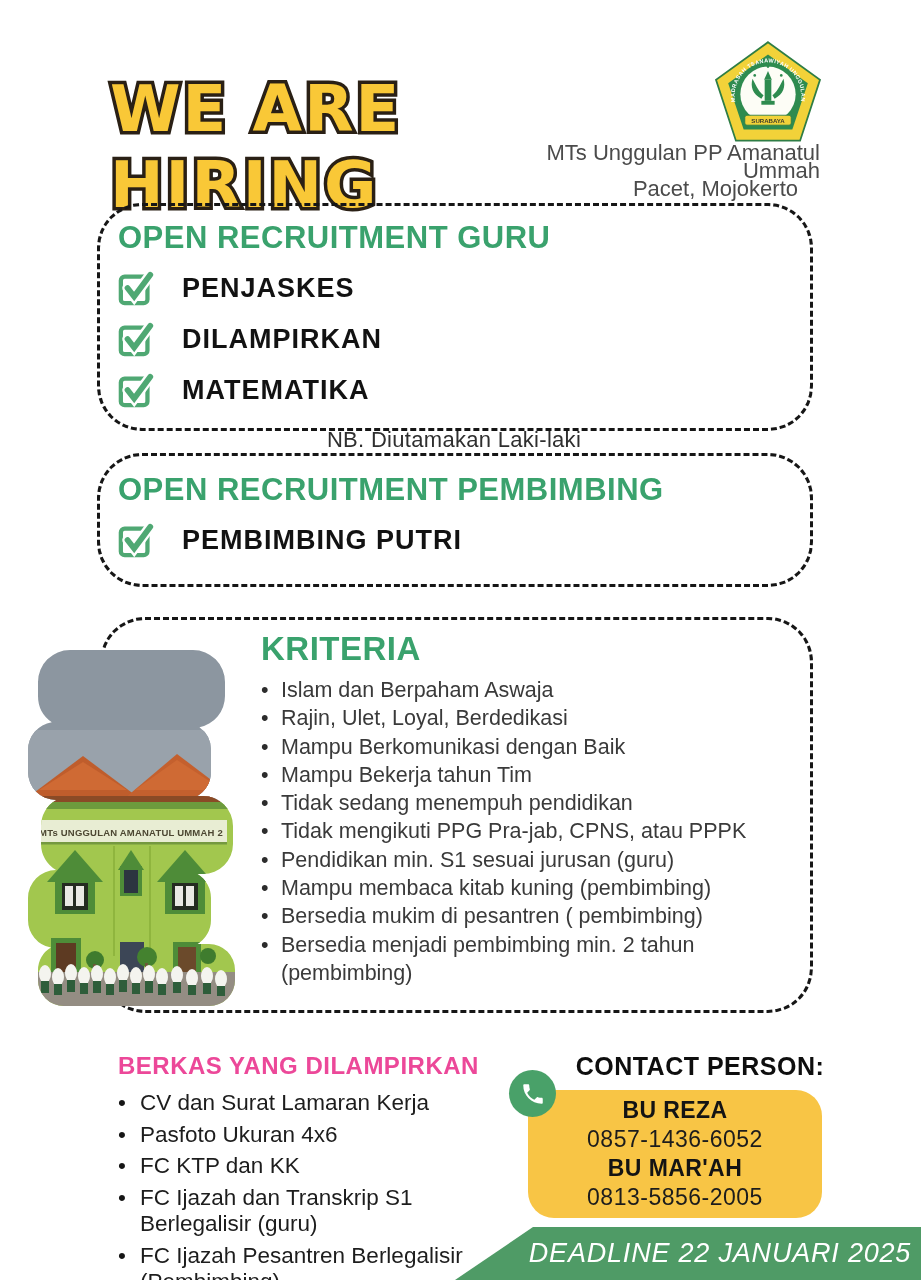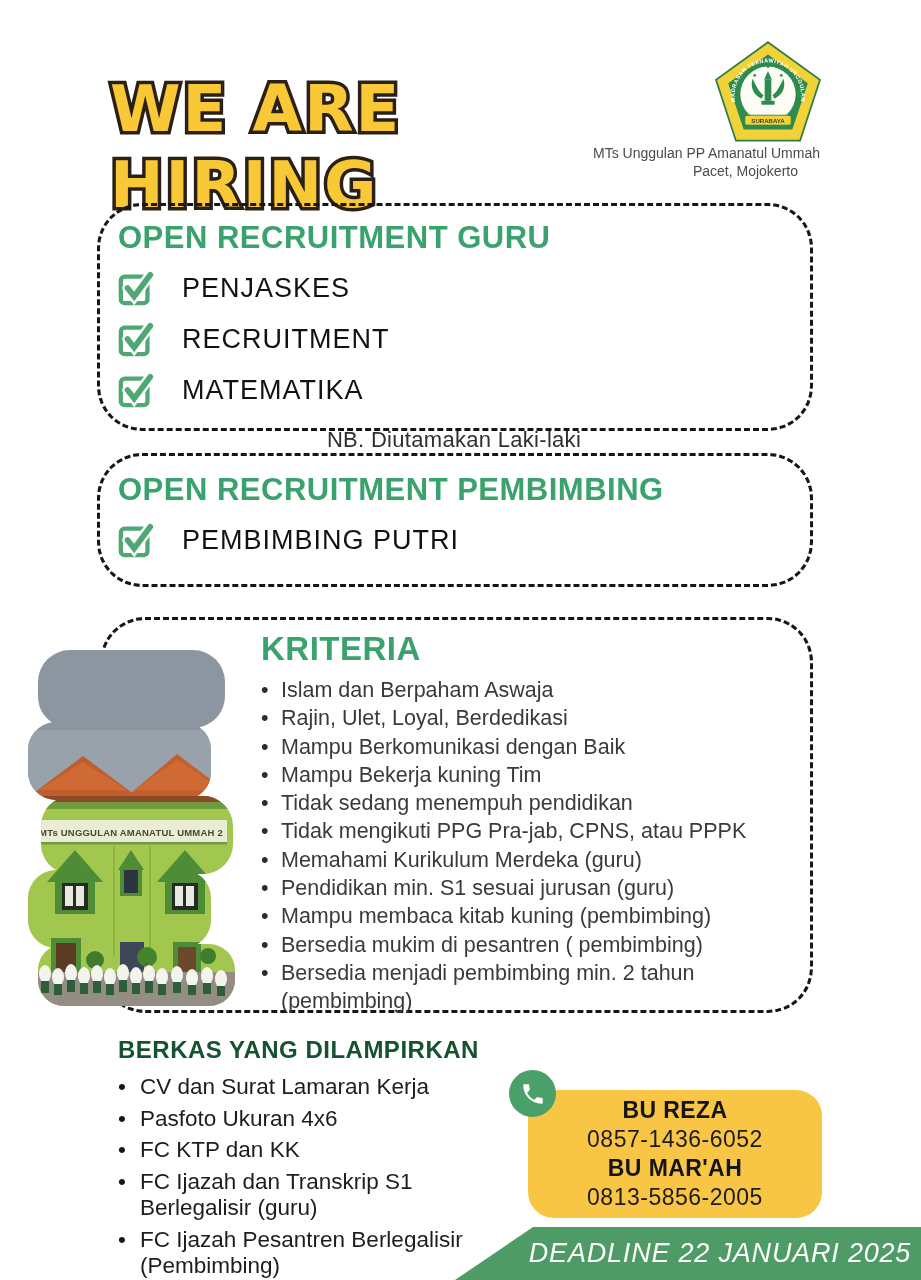--- a/index.html
+++ b/index.html
@@ -12,44 +12,44 @@
   .hiring{position:absolute;left:110px;top:30px;width:400px;
     font-family:"DejaVu Sans", sans-serif;font-weight:bold;
     font-size:64px;line-height:76px;letter-spacing:2px;margin-top:41px;}
   .hiring .line{position:relative;height:76px;}
   .hiring .stroke{position:absolute;left:0;top:0;color:#f9c837;
     -webkit-text-stroke:7px #2a2015;}
   .hiring .fillt{position:absolute;left:0;top:0;color:#f9c837;}
   
   .logo{position:absolute;left:712px;top:40px;width:112px;height:104px;}
   .org{position:absolute;left:540px;top:144px;width:280px;text-align:right;
-    font-size:14px;line-height:18px;color:#4b4b4b;}
+    font-size:22px;line-height:18px;color:#4b4b4b;}
   .org .l2{padding-right:22px;}
   
   .dbox{position:absolute;border:3px dashed #161616;border-radius:45px;box-sizing:border-box;}
   .box1{left:97px;top:203px;width:716px;height:228px;padding:14px 20px 0 18px;}
   .box2{left:97px;top:453px;width:716px;height:134px;padding:16px 20px 0 18px;}
   .box3{left:100px;top:617px;width:713px;height:396px;padding:10px 14px 0 158px;}
   .gtitle{color:#3aa26d;font-weight:bold;font-size:31px;letter-spacing:0.5px;
     font-family:"Liberation Sans", sans-serif;}
   .check-row{display:flex;align-items:center;margin-top:13px;}
   .check-row .cbx{width:38px;height:38px;flex:0 0 38px;}
-  .check-row .lbl{margin-left:26px;font-size:27px;font-weight:normal;
+  .check-row .lbl{margin-left:26px;font-size:27px;font-weight:bold;
     letter-spacing:1px;color:#121212;}
   .nb{margin-top:18px;text-align:center;font-size:22px;color:#2f2f2f;letter-spacing:0.3px;}
   
   .ktitle{color:#3aa26d;font-weight:bold;font-size:33px;letter-spacing:0.5px;}
   .klist{margin:8px 0 0 0;padding:0;list-style:none;width:528px;}
   .klist li{position:relative;padding-left:20px;font-size:21.5px;line-height:28.3px;color:#3a3a3a;}
   .klist li::before{content:"•";position:absolute;left:0;top:0;color:#2c2c2c;}
   
   .photo{position:absolute;left:25px;top:650px;width:212px;height:356px;z-index:3;}
   
   .berkas{position:absolute;left:118px;top:1036px;width:408px;}
-  .btitle{color:#14532d;font-weight:bold;font-size:24px;letter-spacing:0.5px;}
+  .btitle{color:#ec4899;font-weight:bold;font-size:24px;letter-spacing:0.5px;margin-top:16px;}
   .blist{margin:10px 0 0 0;padding:0;list-style:none;}
   .blist li{position:relative;padding-left:22px;font-size:22.5px;line-height:26.5px;
     color:#1d1d1d;margin-bottom:5px;}
   .blist li::before{content:"•";position:absolute;left:0;top:0;color:#151515;}
   
   .contact-title{position:absolute;left:545px;top:1052px;width:310px;text-align:center;
     font-size:25px;font-weight:bold;color:#0e0e0e;letter-spacing:0.5px;}
   .contact-box{position:absolute;left:528px;top:1090px;width:294px;height:128px;
     background:#f8c545;border-radius:26px;z-index:1;
     display:flex;flex-direction:column;justify-content:center;text-align:center;}
@@ -120,21 +120,21 @@
         <path d="M10 20 L17 29 L34 6" fill="none" stroke="#4fa873" stroke-width="6" stroke-linecap="round"></path>
       </svg>
       <span class="lbl">PENJASKES</span>
     </div>
     <div class="check-row">
       <svg class="cbx" viewBox="0 0 40 40">
         <rect x="3" y="8" width="28" height="28" rx="4" fill="none" stroke="#4fa873" stroke-width="4.5"></rect>
         <path d="M10 20 L17 29 L34 6" fill="none" stroke="#ffffff" stroke-width="11" stroke-linecap="round"></path>
         <path d="M10 20 L17 29 L34 6" fill="none" stroke="#4fa873" stroke-width="6" stroke-linecap="round"></path>
       </svg>
-      <span class="lbl">RECRUITMENT</span>
+      <span class="lbl">DILAMPIRKAN</span>
     </div>
     <div class="check-row">
       <svg class="cbx" viewBox="0 0 40 40">
         <rect x="3" y="8" width="28" height="28" rx="4" fill="none" stroke="#4fa873" stroke-width="4.5"></rect>
         <path d="M10 20 L17 29 L34 6" fill="none" stroke="#ffffff" stroke-width="11" stroke-linecap="round"></path>
         <path d="M10 20 L17 29 L34 6" fill="none" stroke="#4fa873" stroke-width="6" stroke-linecap="round"></path>
       </svg>
       <span class="lbl">MATEMATIKA</span>
     </div>
     <div class="nb">NB. Diutamakan Laki-laki</div>
@@ -151,24 +151,23 @@
       <span class="lbl">PEMBIMBING PUTRI</span>
     </div>
   </div>
 
   <div class="dbox box3">
     <div class="ktitle">KRITERIA</div>
     <ul class="klist">
       <li>Islam dan Berpaham Aswaja</li>
       <li>Rajin, Ulet, Loyal, Berdedikasi</li>
       <li>Mampu Berkomunikasi dengan Baik</li>
-      <li>Mampu Bekerja kuning Tim</li>
+      <li>Mampu Bekerja tahun Tim</li>
       <li>Tidak sedang menempuh pendidikan</li>
       <li>Tidak mengikuti PPG Pra-jab, CPNS, atau PPPK</li>
-      <li>Memahami Kurikulum Merdeka (guru)</li>
       <li>Pendidikan min. S1 sesuai jurusan (guru)</li>
       <li>Mampu membaca kitab kuning (pembimbing)</li>
       <li>Bersedia mukim di pesantren ( pembimbing)</li>
       <li>Bersedia menjadi pembimbing min. 2 tahun (pembimbing)</li>
     </ul>
   </div>
 
   <div class="photo">
     <svg viewBox="0 0 212 356" width="212" height="356">
       <defs>
@@ -271,20 +270,21 @@
     <div class="btitle">BERKAS YANG DILAMPIRKAN</div>
     <ul class="blist">
       <li>CV dan Surat Lamaran Kerja</li>
       <li>Pasfoto Ukuran 4x6</li>
       <li>FC KTP dan KK</li>
       <li>FC Ijazah dan Transkrip S1 Berlegalisir (guru)</li>
       <li>FC Ijazah Pesantren Berlegalisir (Pembimbing)</li>
     </ul>
   </div>
 
+  <div class="contact-title">CONTACT PERSON:</div>
   <div class="phone-badge">
     <svg viewBox="0 0 24 24" width="26" height="26">
       <path fill="#ffffff" d="M6.62 10.79c1.44 2.83 3.76 5.14 6.59 6.59l2.2-2.21c.27-.27.67-.36 1.02-.24 1.12.37 2.33.57 3.57.57.55 0 1 .45 1 1V20c0 .55-.45 1-1 1-9.39 0-17-7.61-17-17 0-.55.45-1 1-1h3.5c.55 0 1 .45 1 1 0 1.25.2 2.45.57 3.57.11.35.03.74-.25 1.02l-2.2 2.2z"></path>
     </svg>
   </div>
   <div class="contact-box">
     <div class="nm">BU REZA</div>
     <div class="ph">0857-1436-6052</div>
     <div class="nm">BU MAR'AH</div>
     <div class="ph">0813-5856-2005</div>

